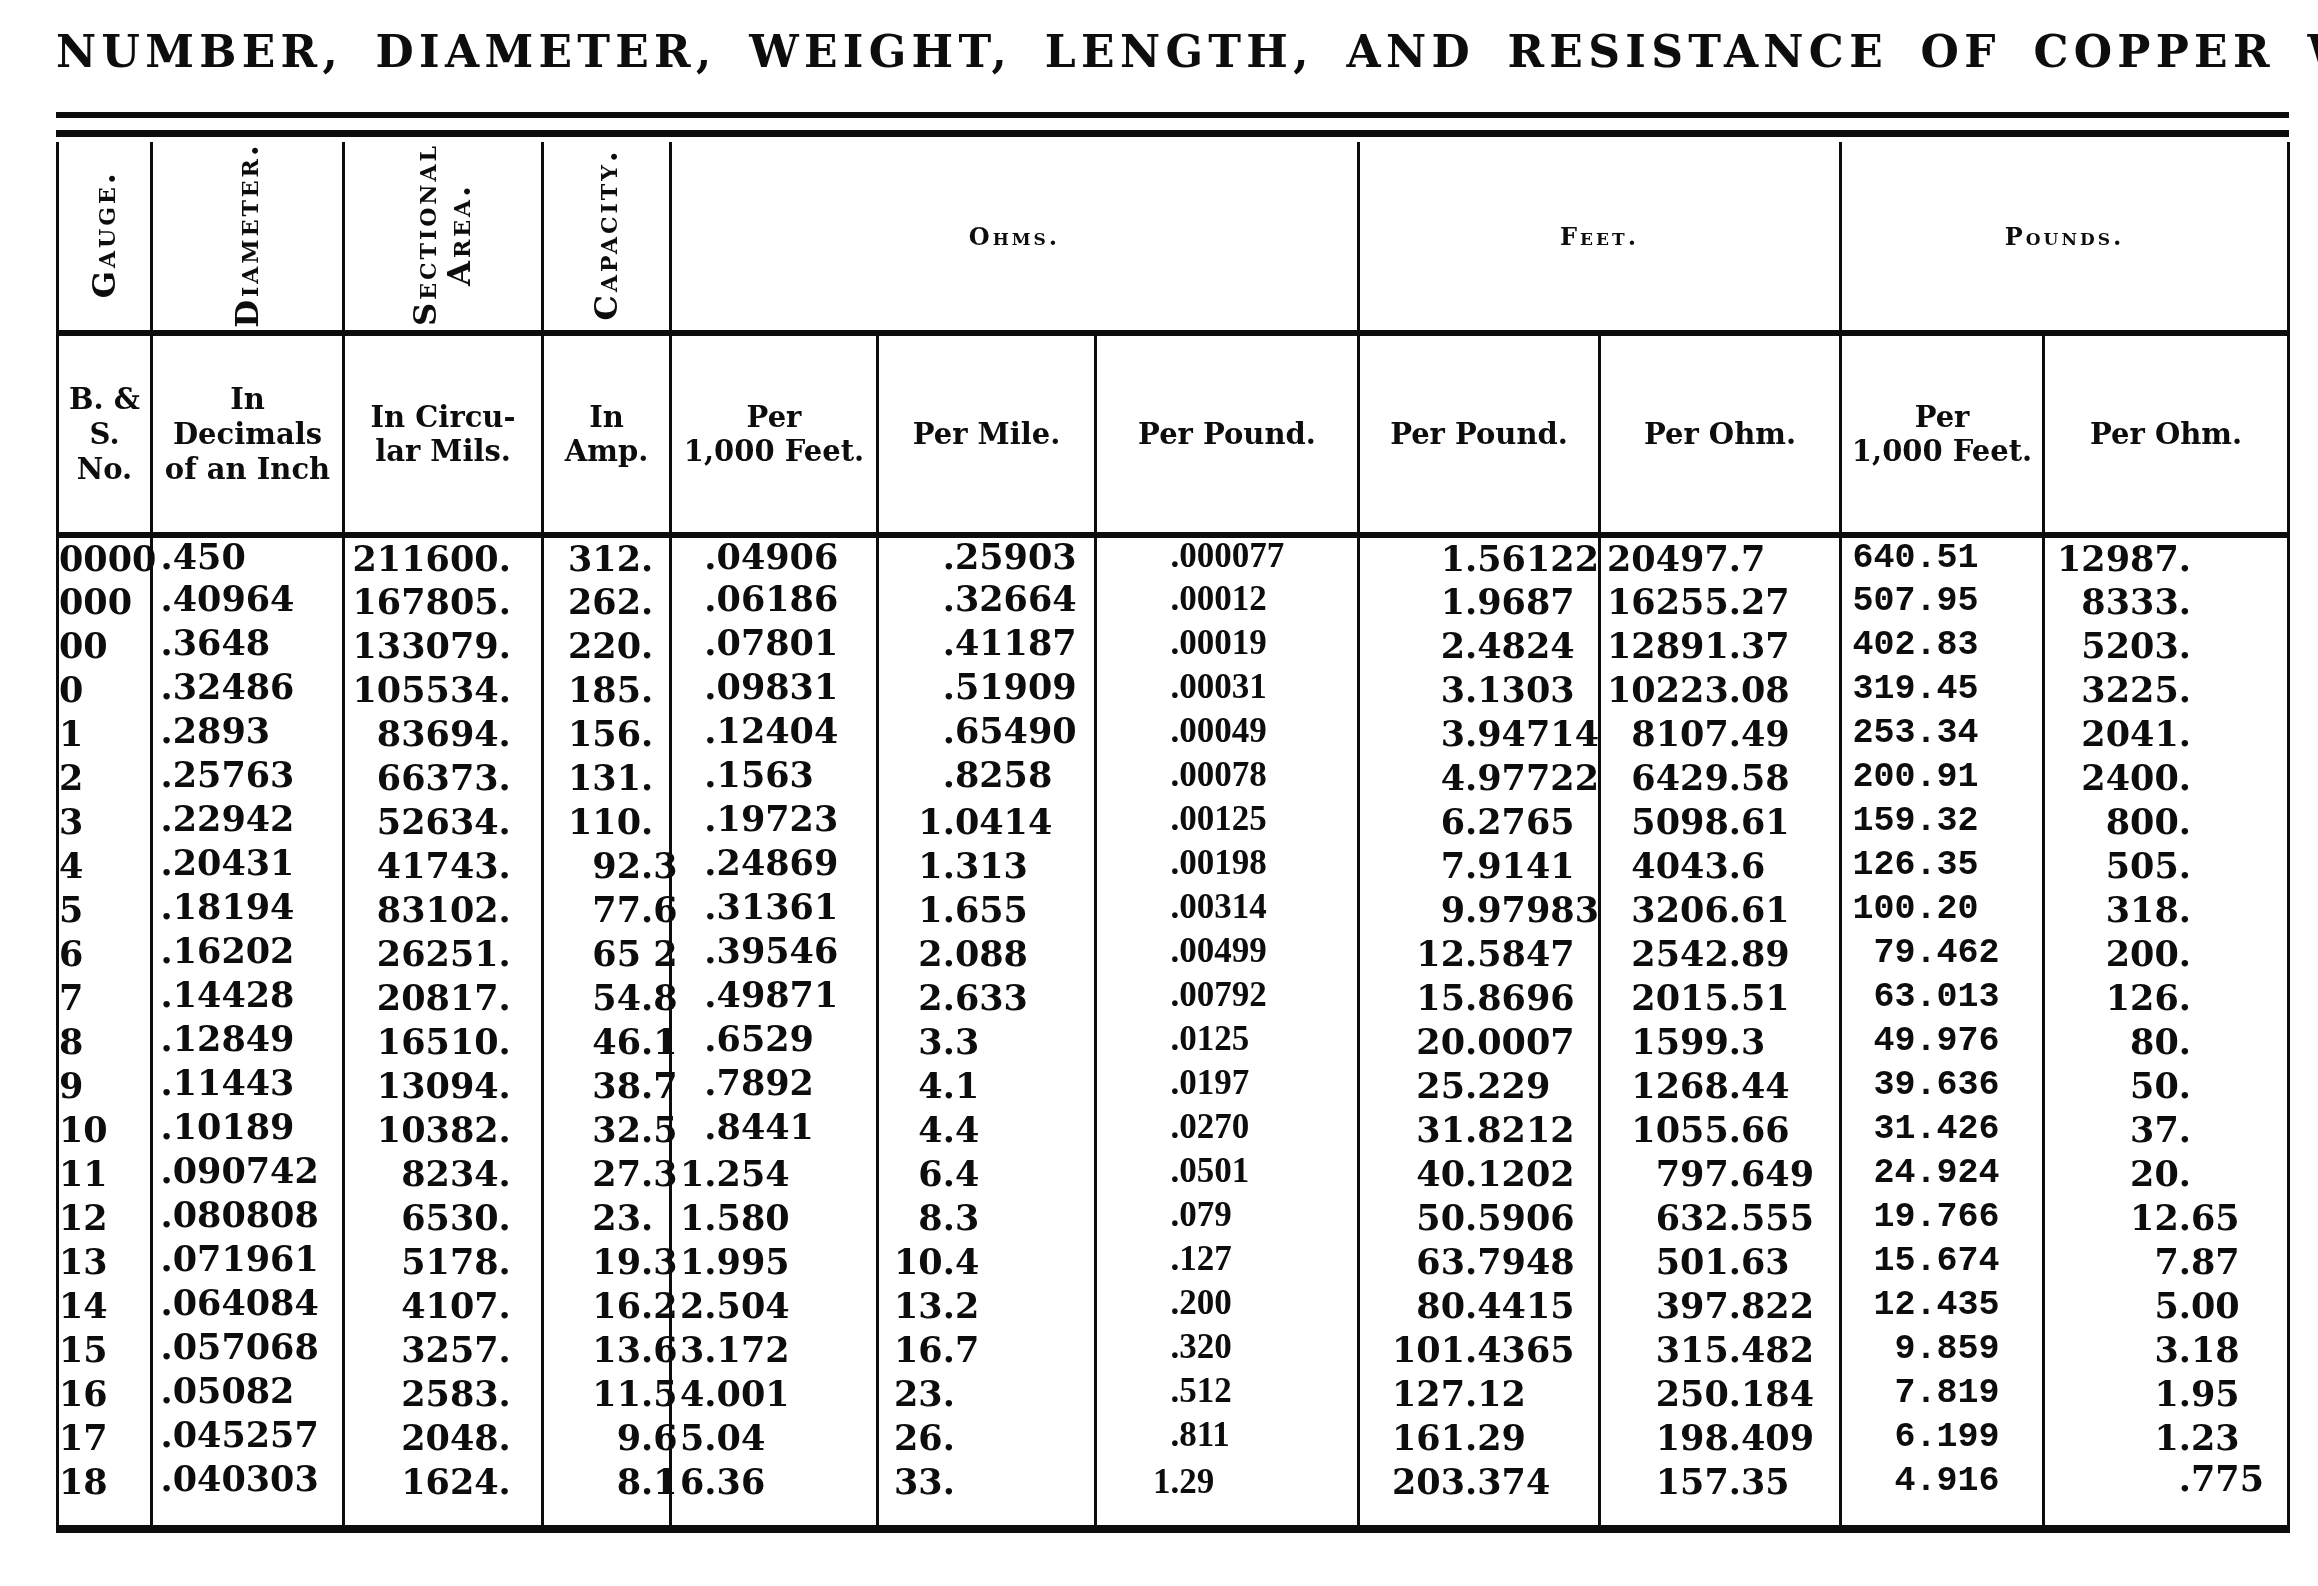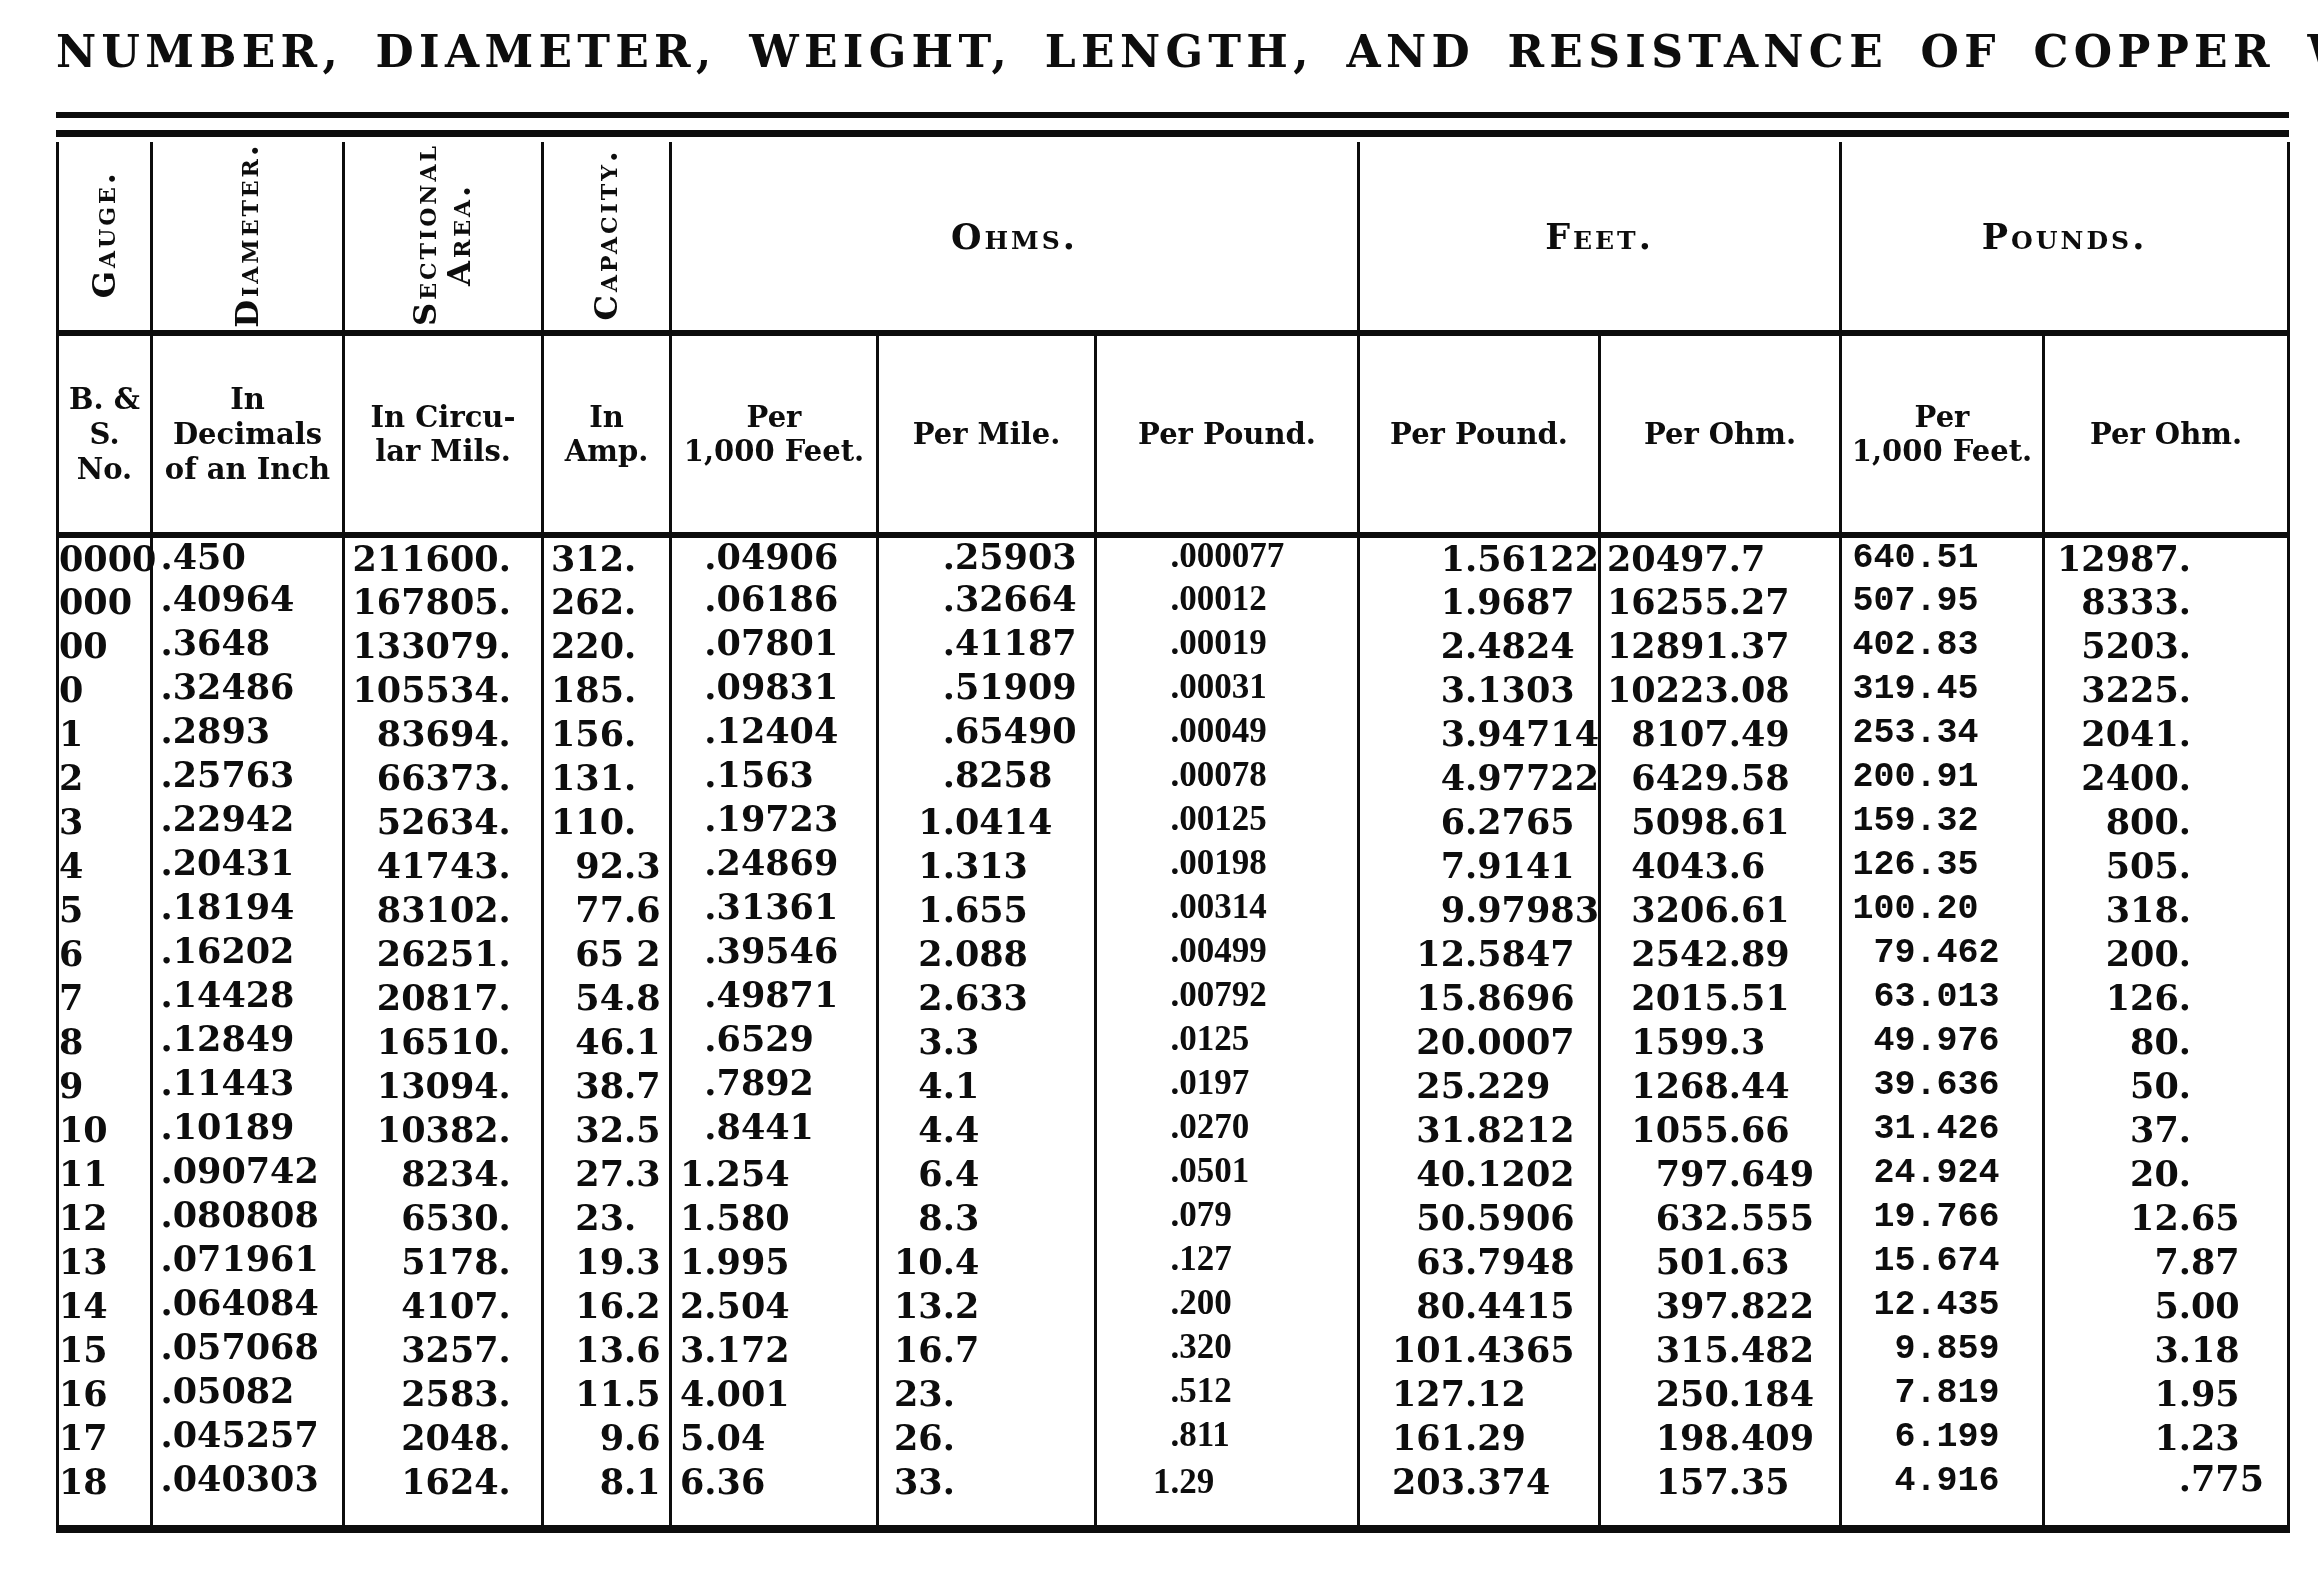--- a/index.html
+++ b/index.html
@@ -28,30 +28,30 @@
   col.w8{width:241px} col.w9{width:203px} col.w10{width:245px}
   th,td { border-left:3px solid var(--ink); vertical-align:middle; font-weight:bold; }
   th:first-child, td:first-child { border-left:none; }
   tr.hdr-top th { height:184px; border-bottom:6px solid var(--ink); text-align:center; }
   tr.hdr-sub th { height:202px; border-bottom:6px solid var(--ink); text-align:center; }
   .vtext {
     writing-mode:vertical-rl; transform:rotate(180deg); display:inline-block;
     font-size:32px; font-variant:small-caps; letter-spacing:3px; line-height:1.05;
     white-space:pre-line;
   }
-  .group-label { font-size:35px; font-variant:small-caps; letter-spacing:3px;margin-top:32px; }
+  .group-label { font-size:24px; font-variant:small-caps; letter-spacing:3px;margin-top:32px; }
   .sub-label { font-size:29px; white-space:pre-line; line-height:1.2; }
   tbody td { height:44px; font-size:35px; line-height:1; }
   tbody tr.spacer td { height:25.6px; }
   .num { display:inline-flex; white-space:pre; }
   .ip { display:inline-block; text-align:right; }
   td.c0 { text-align:left; padding-right:3.8px; }
   td.c1 { padding-left:7.5px; }  td.c1 .ip{min-width:0ch}
   td.c2 { padding-left:7.5px; }  td.c2 .ip{min-width:6ch}
-  td.c3 { padding-left:7px; }  td.c3 .ip{min-width:3ch}
+  td.c3 { padding-left:24px; }  td.c3 .ip{min-width:3ch}
   td.c4 { padding-left:8px; }  td.c4 .ip{min-width:1ch}
   td.c5 { padding-left:15px; }  td.c5 .ip{min-width:2ch}
   td.c6 { padding-left:56px;font-family:Liberation Serif, serif; }  td.c6 .ip{min-width:1ch}
   td.c7 { padding-left:32px; }  td.c7 .ip{min-width:3ch}
   td.c8 { padding-left:6px;  }  td.c8 .ip{min-width:5ch}
   td.c9 { padding-left:10.5px;font-family:Liberation Mono, monospace; }  td.c9 .ip{min-width:3ch}
   td.c10{ padding-left:12px;text-decoration:underline; }  td.c10 .ip{min-width:5ch}
 </style>
 </head>
 <body>

